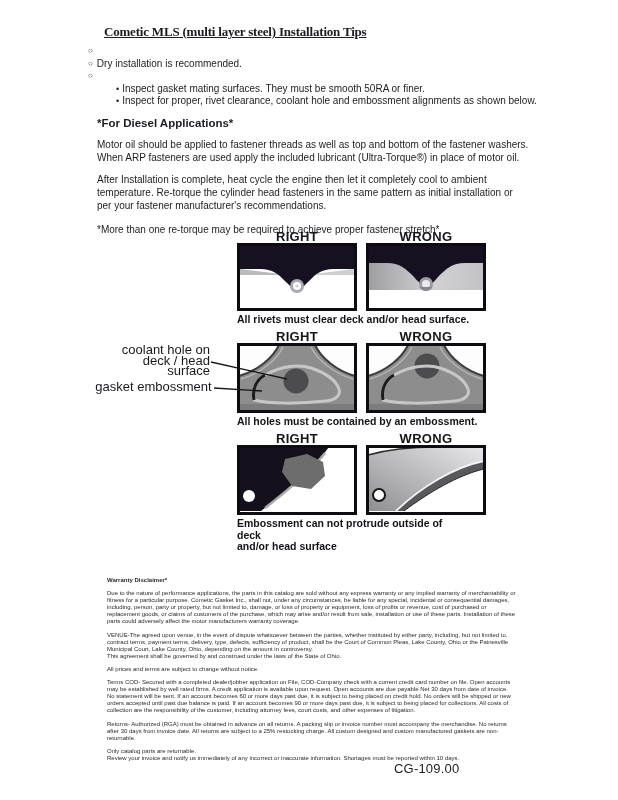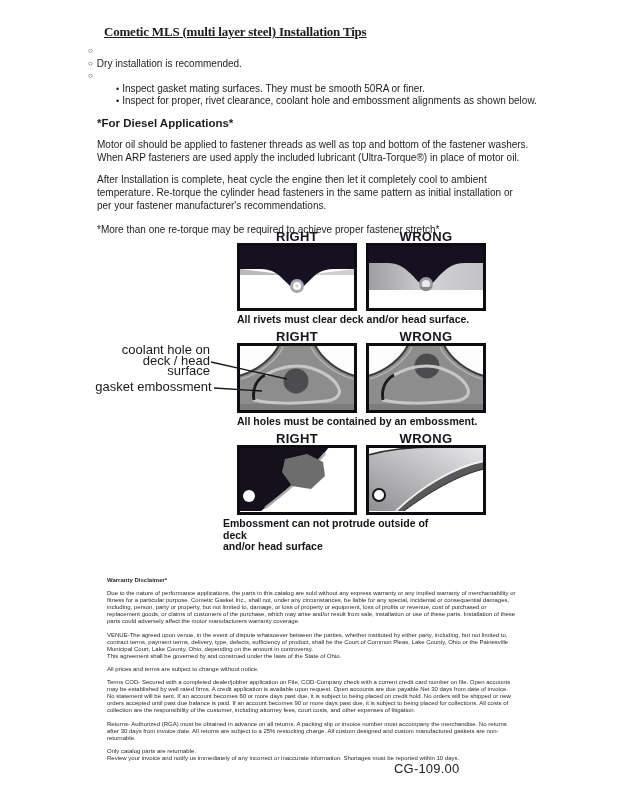--- a/index.html
+++ b/index.html
@@ -176,21 +176,21 @@
   <rect width="120" height="70" fill="#ffffff"></rect>
   <path d="M2,10 C20,5 45,2 70,2 L118,2 V16 C88,22 55,42 30,66 L2,66 Z" fill="url(#gB)"></path>
   <path d="M2,10 C20,5 45,2 70,2" stroke="#2a2a2a" stroke-width="1.5" fill="none"></path>
   <path d="M30,66 C55,42 88,22 118,16 L118,24 C92,30 62,48 38,66 Z" fill="#59595c"></path>
   <path d="M30,66 C55,42 88,22 118,16" stroke="#f2f2f2" stroke-width="2" fill="none"></path>
   <path d="M38,66 C62,48 92,30 118,24" stroke="#2a2a2a" stroke-width="1" fill="none"></path>
   <circle cx="13" cy="50" r="6" fill="#ffffff" stroke="#161616" stroke-width="2"></circle>
   <rect x="1.5" y="1.5" width="117" height="67" fill="none" stroke="#0e0c12" stroke-width="3"></rect>
 </svg>
 
-<div class="abs cap" style="left:223px;top:518px;width:230px;">
+<div class="abs cap" style="left:237px;top:518px;width:230px;">
   <div>Embossment can not protrude outside of deck</div>
   <div>and/or head surface</div>
 </div>
 
 <div class="abs disc">
   <p class="disc-h">Warranty Disclaimer*</p>
   <p class="dp">Due to the nature of performance applications, the parts in this catalog are sold without any express warranty or any implied warranty of merchantability or fitness for a particular purpose.  Cometic Gasket Inc., shall not, under any circumstances, be liable for any special, incidental or consequential damages, including, person, party or property, but not limited to, damage, or loss of property or equipment, loss of profits or revenue, cost of purchased or replacement goods, or claims of customers of the purchase, which may arise and/or result from sale, installation or use of these parts.  Installation of these parts could adversely affect the motor manufacturers warranty coverage.</p>
   <p class="dp tight">VENUE-The agreed upon venue, in the event of dispute whatsoever between the parties, whether instituted by either party, including, but not limited to, contract terms, payment terms, delivery, type, defects, sufficiency of product, shall be the Court of Common Pleas, Lake County, Ohio or the Painesville Municipal Court, Lake County, Ohio, depending on the amount in controversy.</p>
   <p class="dp">This agreement shall be governed by and construed under the laws of the State of Ohio.</p>
   <p class="dp">All prices and terms are subject to change without notice.</p>

